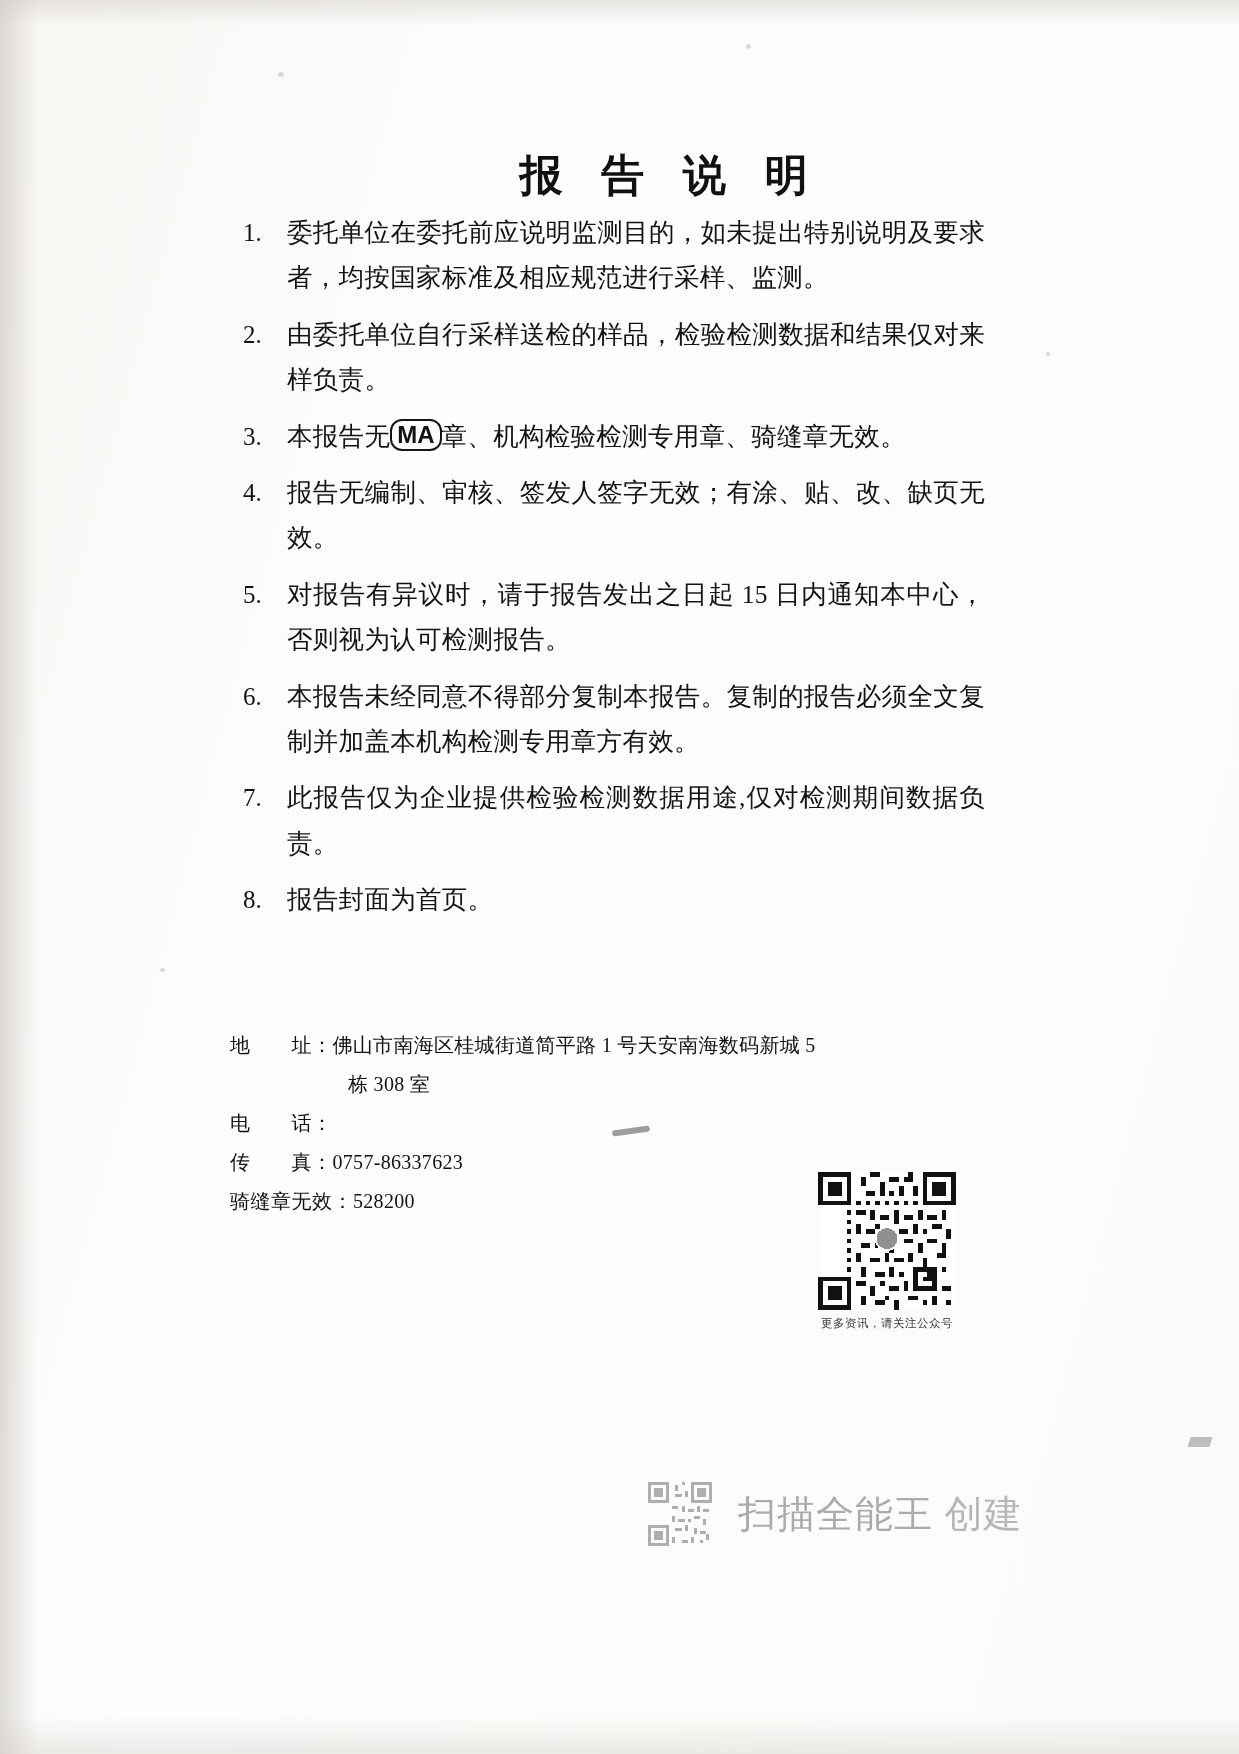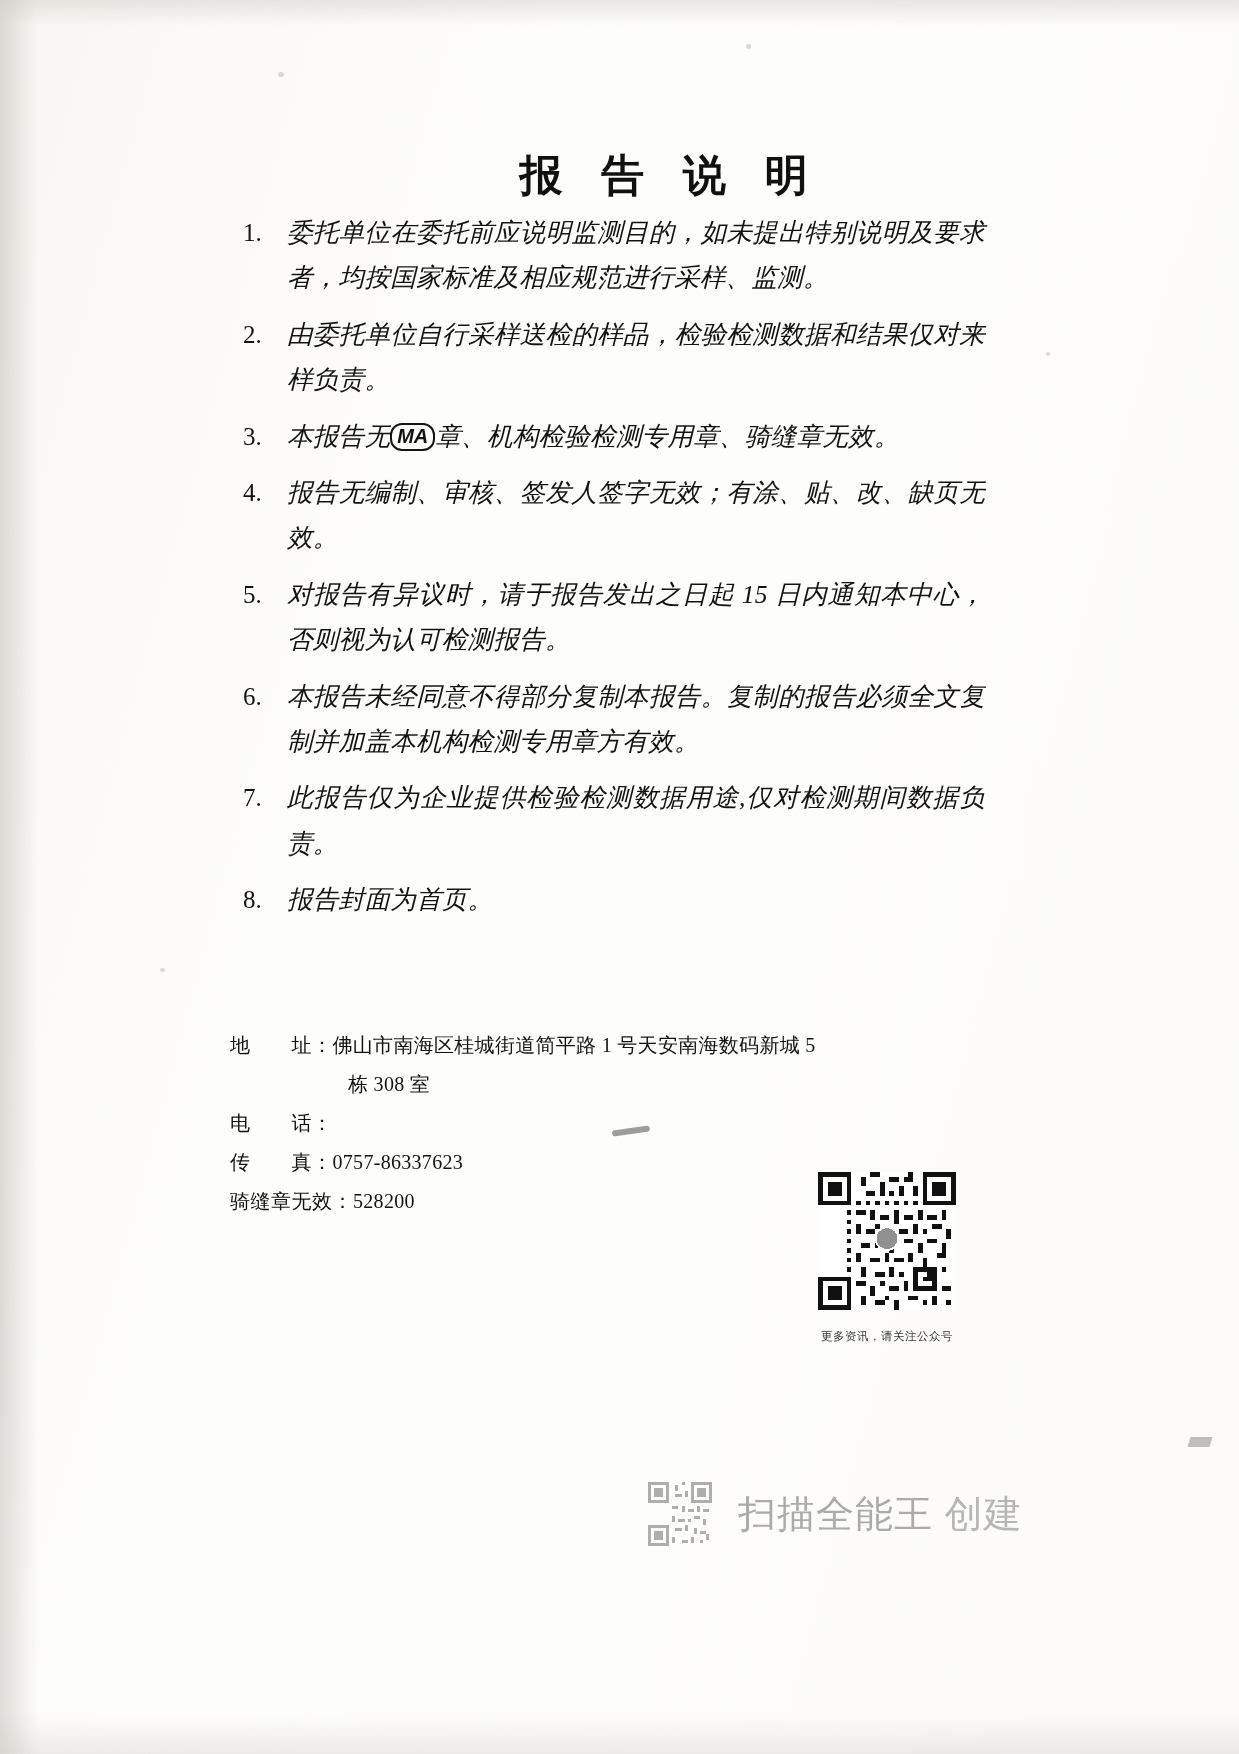--- a/index.html
+++ b/index.html
@@ -83,30 +83,29 @@
     flex: 0 0 44px;
     text-align: left;
     font-size: 25px;
     padding-top: 1px;
   }
   .note-text {
     flex: 1 1 auto;
     text-align: justify;
     text-justify: inter-character;
     letter-spacing: .3px;
-    font-style: italic;
   }
 
   
   .ma-badge {
     display: inline-block;
     border: 2.4px solid #151515;
     border-radius: 12px;
     padding: 0 5px 1px 5px;
-    font-size: 20px;
+    font-size: 24px;
     font-weight: 700;
     line-height: 1.15;
     letter-spacing: 0px;
     transform: translateY(-2px);
     font-family: "Liberation Sans", sans-serif;
   }
 
   .contact {
     position: absolute;
     top: 1026px;
@@ -141,21 +140,21 @@
     top: 1172px;
     width: 138px;
     text-align: center;
   }
   .qr {
     width: 138px;
     height: 138px;
     display: block;
   }
   .qr-caption {
-    margin-top: 19px;
+    margin-top: 6px;
     font-size: 11.5px;
     color: #3a3a3a;
     letter-spacing: .5px;
     font-family: "Liberation Sans", sans-serif;
   }
 
   
   .watermark {
     position: absolute;
     left: 648px;

